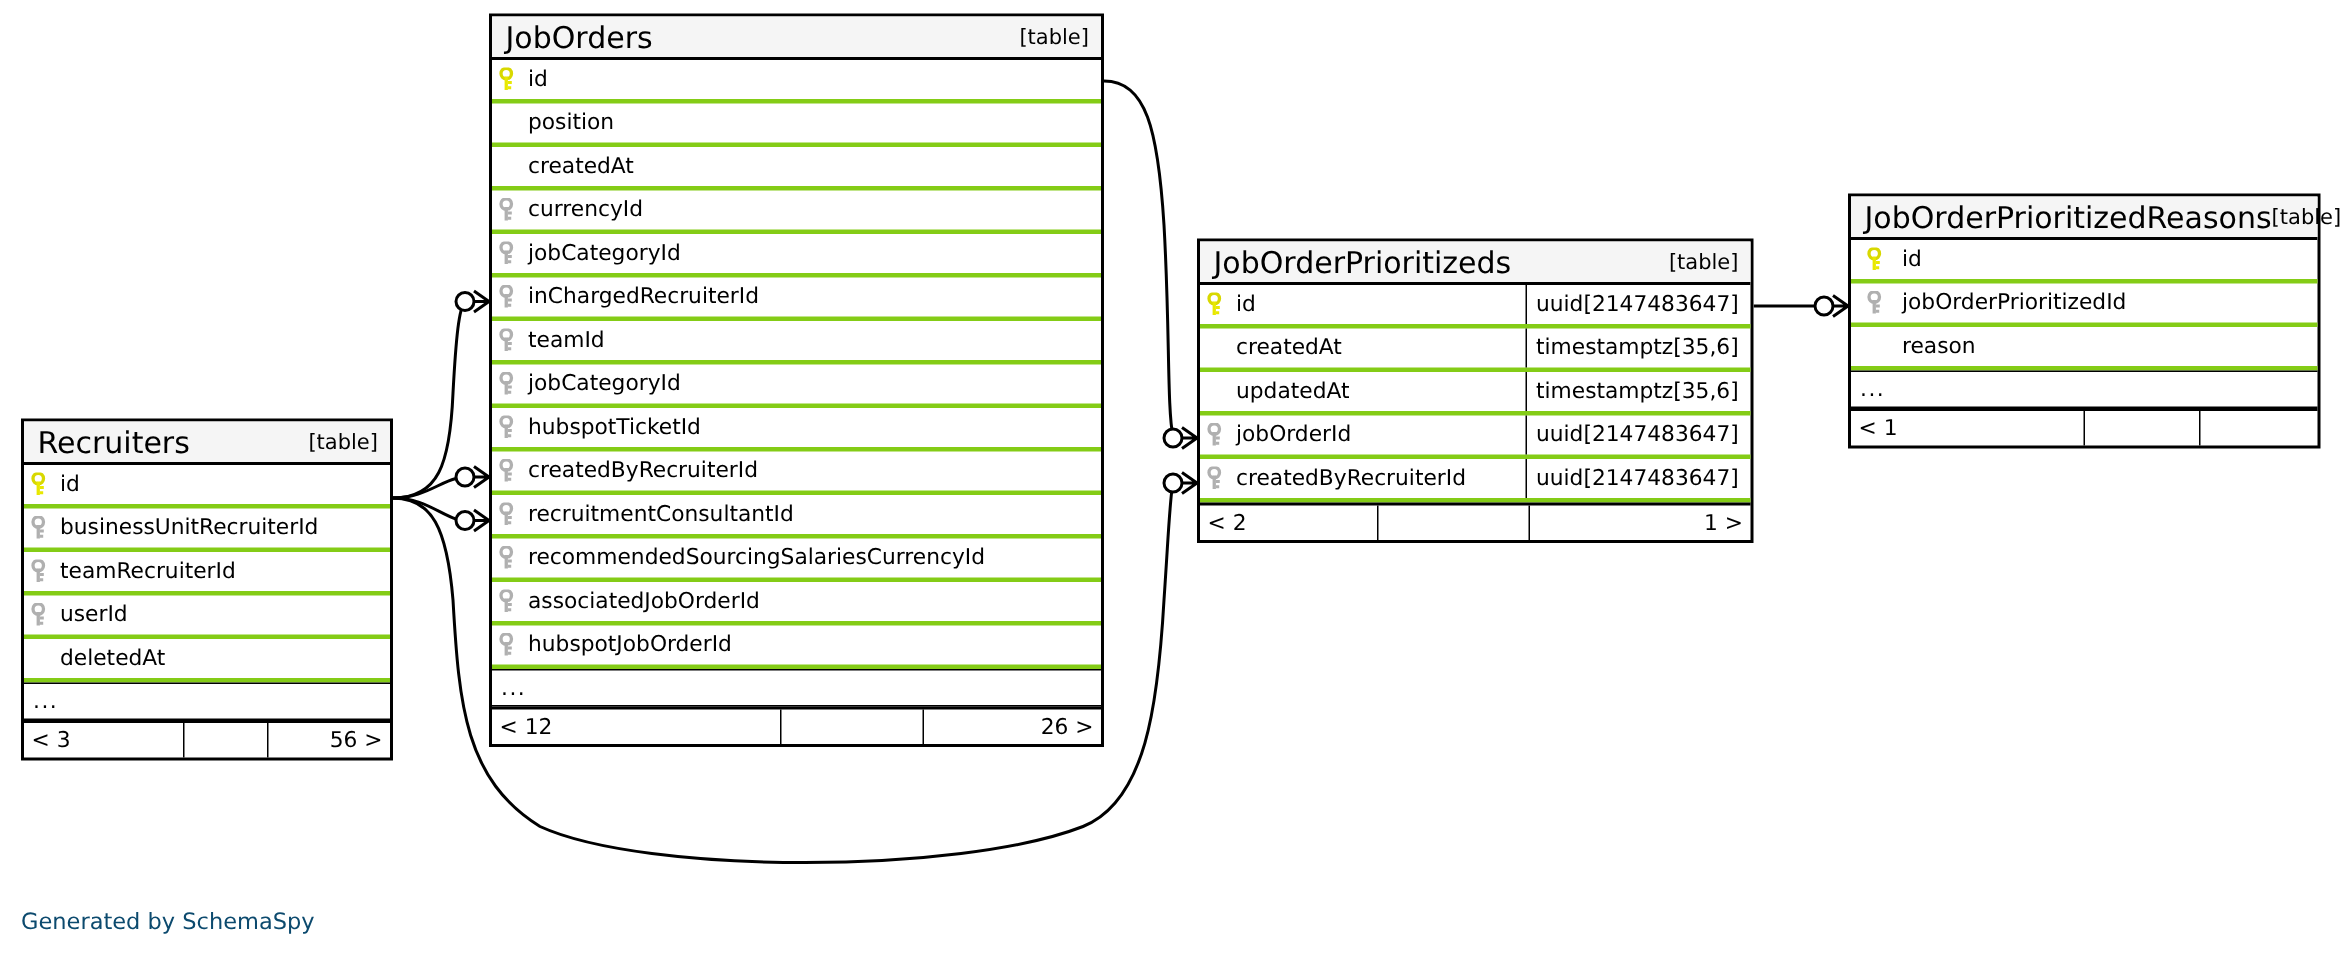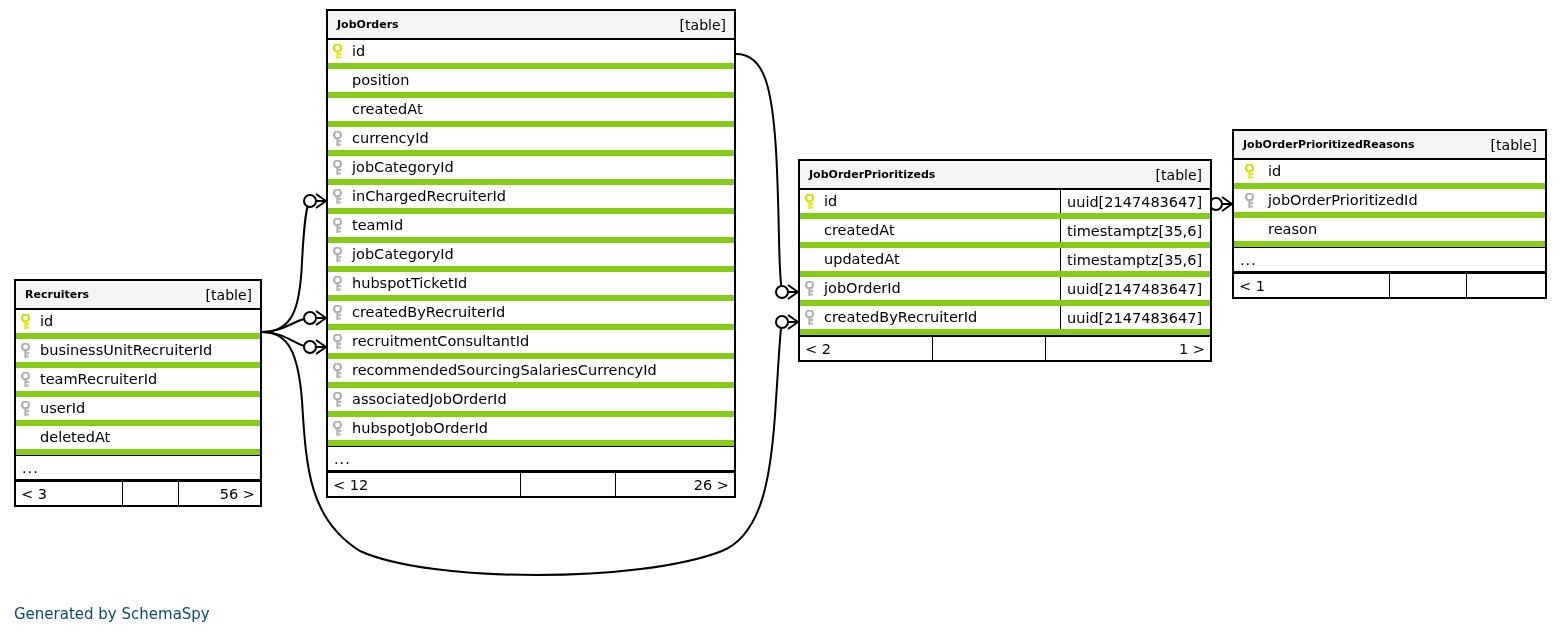--- a/index.html
+++ b/index.html
@@ -40,37 +40,37 @@
     display: flex;
     align-items: center;
     justify-content: space-between;
     background: #f5f5f5;
     border-bottom: 2px solid #000000;
     height: 29px;
     box-sizing: border-box;
     padding: 0 8px 0 9px;
   }
   .tbl-title {
-    font-weight: bold;
-    font-size: 11px;
+    font-weight: normal;
+    font-size: 20px;
     line-height: 1;
     white-space: nowrap;
   }
   .tbl-tag {
     font-size: 14px;
     line-height: 1;
     color: #000000;
     white-space: nowrap;
   }
 
   .tbl-row {
     display: flex;
     align-items: stretch;
     height: 29px;
-    border-bottom: 6px solid #84cc16;
+    border-bottom: 3px solid #84cc16;
     box-sizing: border-box;
   }
   .tbl-row:last-child { border-bottom: none; }
 
   .cell-name {
     display: flex;
     align-items: center;
     flex: 1 1 auto;
     padding-left: 6px;
     box-sizing: border-box;
@@ -133,21 +133,21 @@
     overflow: hidden;
   }
   .foot-cell:last-child { border-right: none; }
   .foot-left  { flex: 0 0 42%; justify-content: flex-start; }
   .foot-mid   { flex: 0 0 23%; }
   .foot-right { flex: 1 1 auto; justify-content: flex-end; }
 
   
   #node-recruiters            { left: 14px;   top: 279px; width: 248px; }
   #node-joborders             { left: 326px;  top: 9px;   width: 410px; }
-  #node-joborderprioritizeds  { left: 798px;  top: 159px; width: 414px; }
+  #node-joborderprioritizeds  { left: 798px;  top: 159px; width: 371px; }
   #node-reasons               { left: 1232px; top: 129px; width: 315px; }
 
   #node-joborderprioritizeds .cell-type { flex: 0 0 150px; margin-left: 24px; }
   #node-reasons .cell-name { padding-left: 4px; }
 
   
   #node-recruiters .foot-left  { flex: 0 0 44%; }
   #node-recruiters .foot-mid   { flex: 0 0 23%; }
 
   #node-joborders .foot-left   { flex: 0 0 47.5%; }

